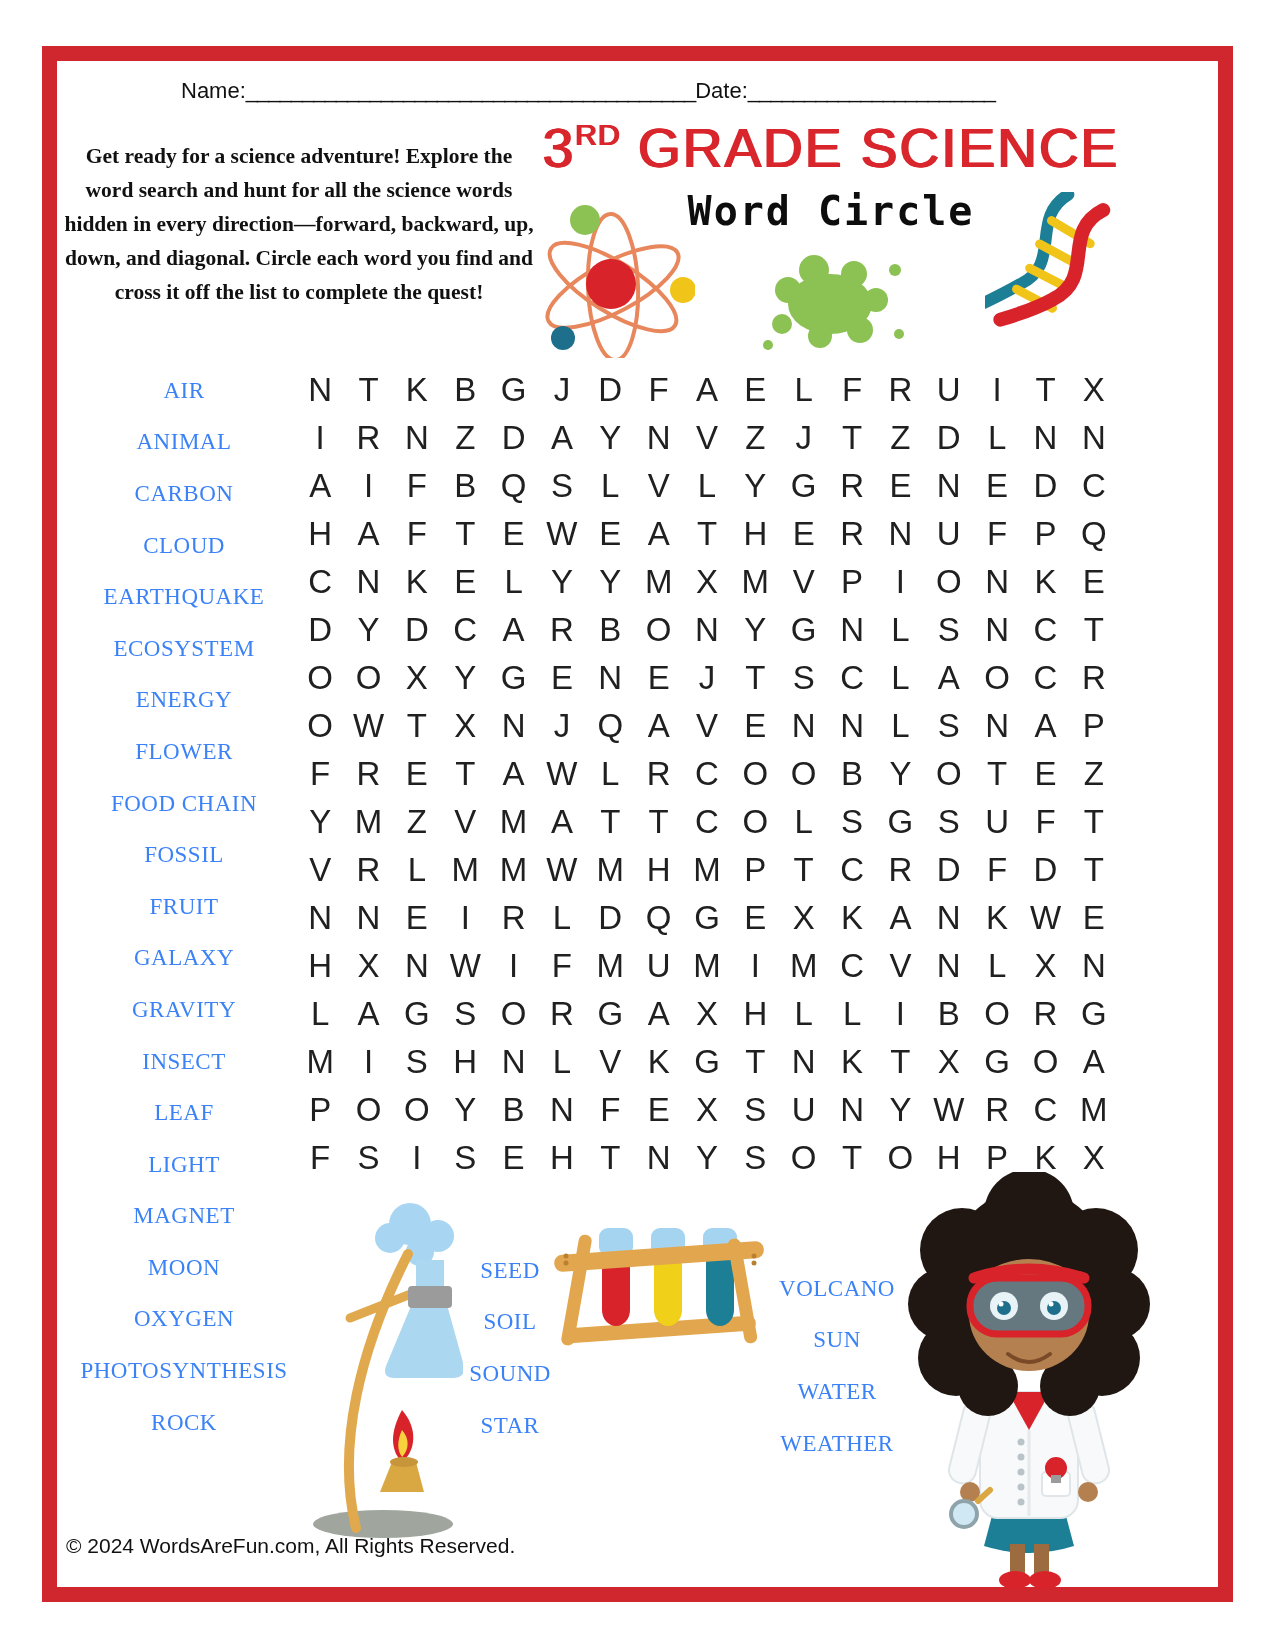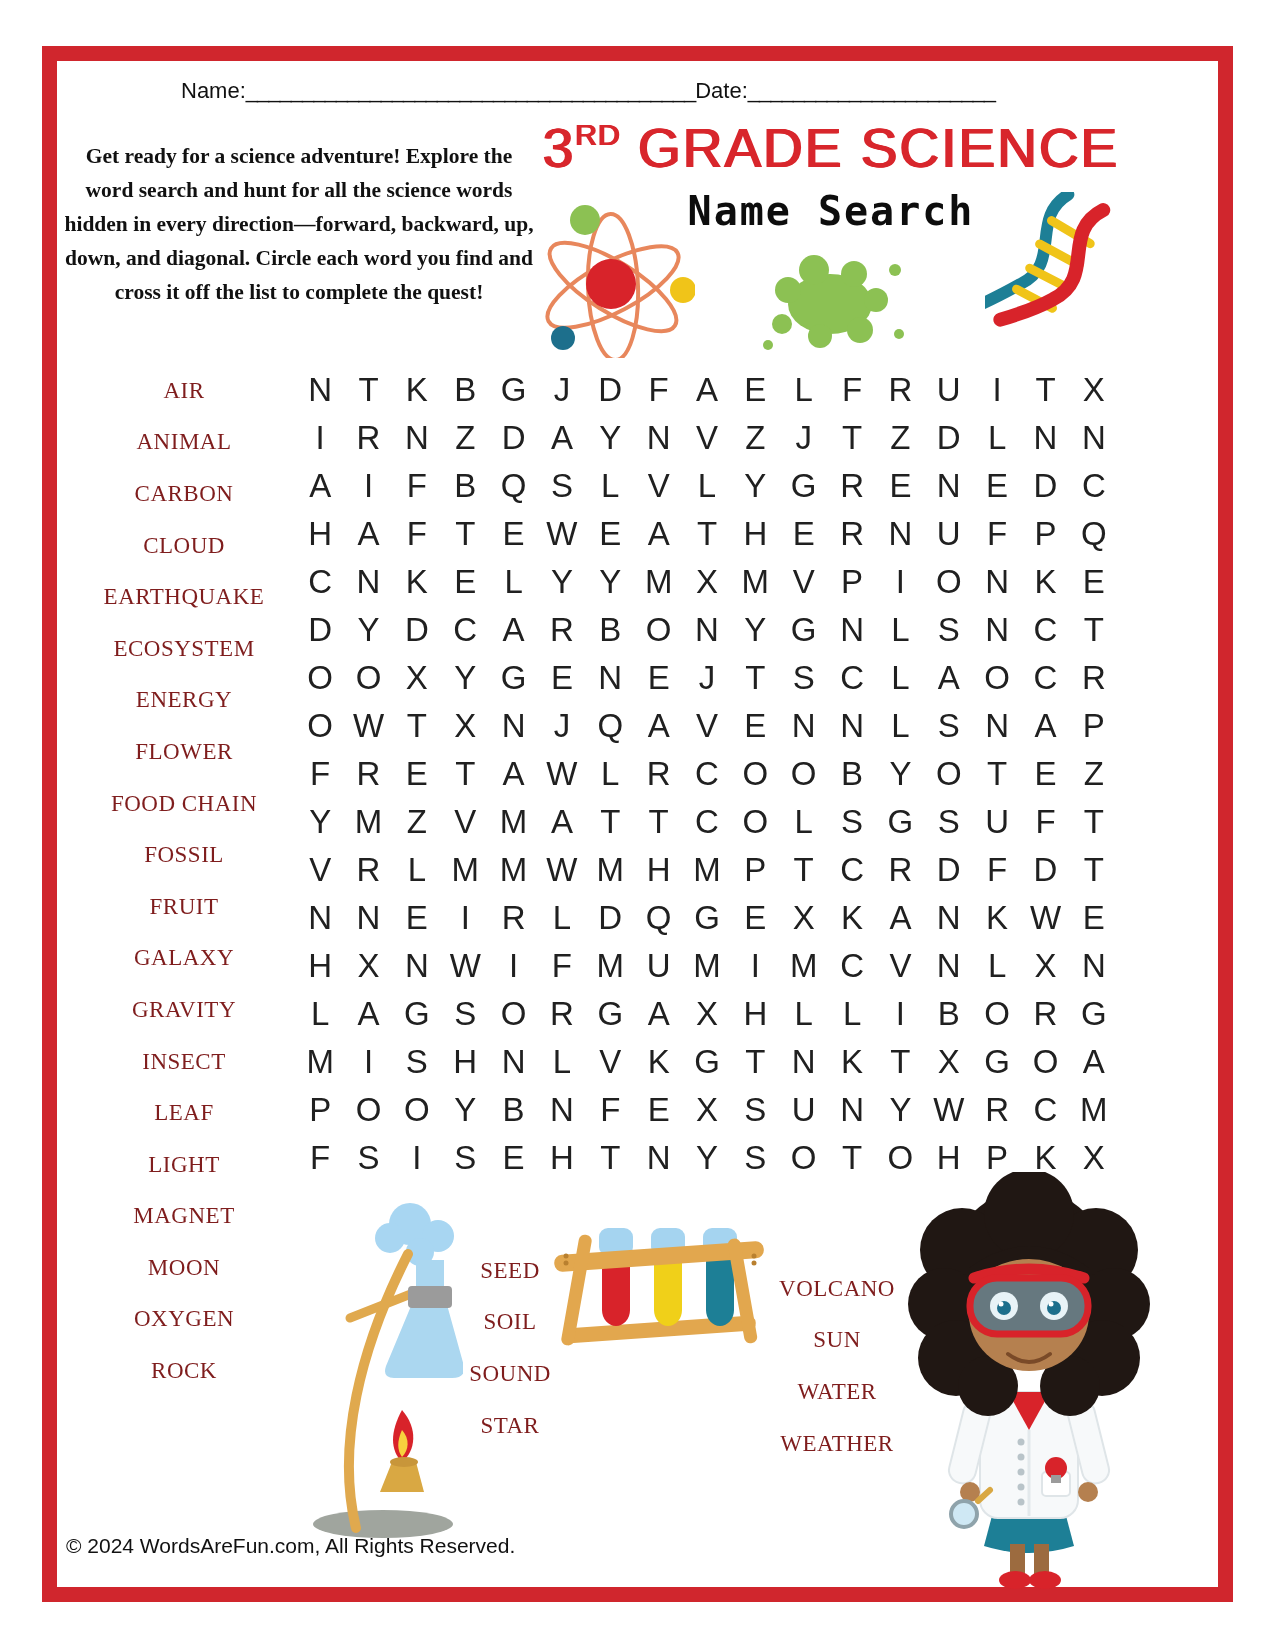--- a/index.html
+++ b/index.html
@@ -24,21 +24,21 @@
   .title-main sup{font-size:30px;vertical-align:22px;letter-spacing:1px;}
   .title-sub{margin-top:8px;font-family:"DejaVu Sans Mono",monospace;font-weight:bold;
              font-size:40px;color:#0d0d0d;letter-spacing:2px;}
 
   .grid{position:absolute;left:296px;top:366px;width:822px;height:816px;
         display:grid;grid-template-columns:repeat(17,1fr);grid-template-rows:repeat(17,1fr);
         font-family:"Liberation Sans",sans-serif;font-size:33px;color:#202020;}
   .grid-cell{display:flex;align-items:center;justify-content:center;}
 
   .wordcol{display:flex;flex-direction:column;font-family:"Liberation Serif",serif;
-           font-size:23px;color:#7f1d1d;}
+           font-size:23px;color:#3b82f6;}
   .wordcol .word-item{height:51.6px;display:flex;align-items:center;justify-content:center;
                       letter-spacing:0.5px;white-space:nowrap;}
   .wordcol-left{position:absolute;left:58px;top:365px;width:252px;}
   .wordcol-mid{position:absolute;left:425px;top:1245px;width:170px;}
   .wordcol-right{position:absolute;left:742px;top:1263px;width:190px;}
 
   .copyright{position:absolute;left:66px;top:1534px;width:1070px;text-align:left;
              font-size:21px;color:#111;}
 
   .deco{position:absolute;}
@@ -56,21 +56,21 @@
     <span class="field-label">Date:</span><span class="field-line">______________________</span>
   </div>
 </div>
 
 <div class="intro">Get ready for a science adventure! Explore the word search and hunt for all the science words hidden in every direction—forward, backward, up, down, and diagonal. Circle each word you find and cross it off the list to complete the quest!</div>
 
 <div class="title-block">
   <div class="title-main">
     <span>3</span><sup>RD</sup><span> GRADE SCIENCE</span>
   </div>
-  <div class="title-sub">Name Search</div>
+  <div class="title-sub">Word Circle</div>
 </div>
 
 <svg class="deco" style="left:533px;top:192px;" width="162" height="166" viewBox="0 0 162 166">
   <ellipse cx="80" cy="95" rx="73" ry="25" fill="none" stroke="#e8875c" stroke-width="4" transform="rotate(-28 80 95)"></ellipse>
   <ellipse cx="80" cy="95" rx="73" ry="25" fill="none" stroke="#e8875c" stroke-width="4" transform="rotate(32 80 95)"></ellipse>
   <ellipse cx="80" cy="95" rx="73" ry="25" fill="none" stroke="#e8875c" stroke-width="4" transform="rotate(88 80 95)"></ellipse>
   <circle cx="78" cy="92" r="25" fill="#d8232a"></circle>
   <circle cx="52" cy="28" r="15" fill="#8cc153"></circle>
   <circle cx="150" cy="98" r="13" fill="#f0c419"></circle>
   <circle cx="30" cy="146" r="12" fill="#1d6f8c"></circle>
@@ -118,20 +118,21 @@
     <div class="word-item">FOSSIL</div>
     <div class="word-item">FRUIT</div>
     <div class="word-item">GALAXY</div>
     <div class="word-item">GRAVITY</div>
     <div class="word-item">INSECT</div>
     <div class="word-item">LEAF</div>
     <div class="word-item">LIGHT</div>
     <div class="word-item">MAGNET</div>
     <div class="word-item">MOON</div>
     <div class="word-item">OXYGEN</div>
+    <div class="word-item">PHOTOSYNTHESIS</div>
     <div class="word-item">ROCK</div>
   </div>
 
 <div class="wordcol wordcol-mid">
     <div class="word-item">SEED</div>
     <div class="word-item">SOIL</div>
     <div class="word-item">SOUND</div>
     <div class="word-item">STAR</div>
   </div>
 

